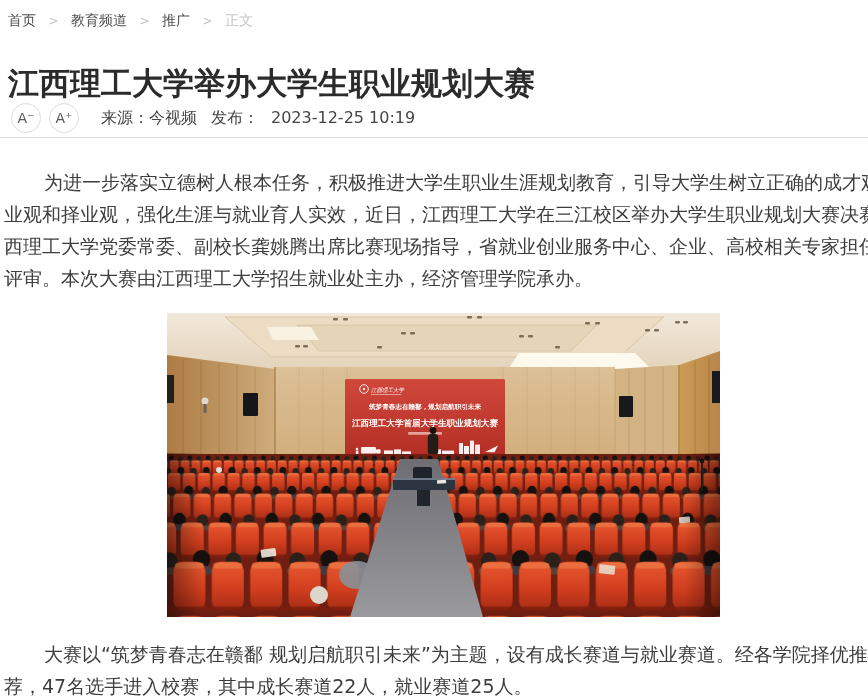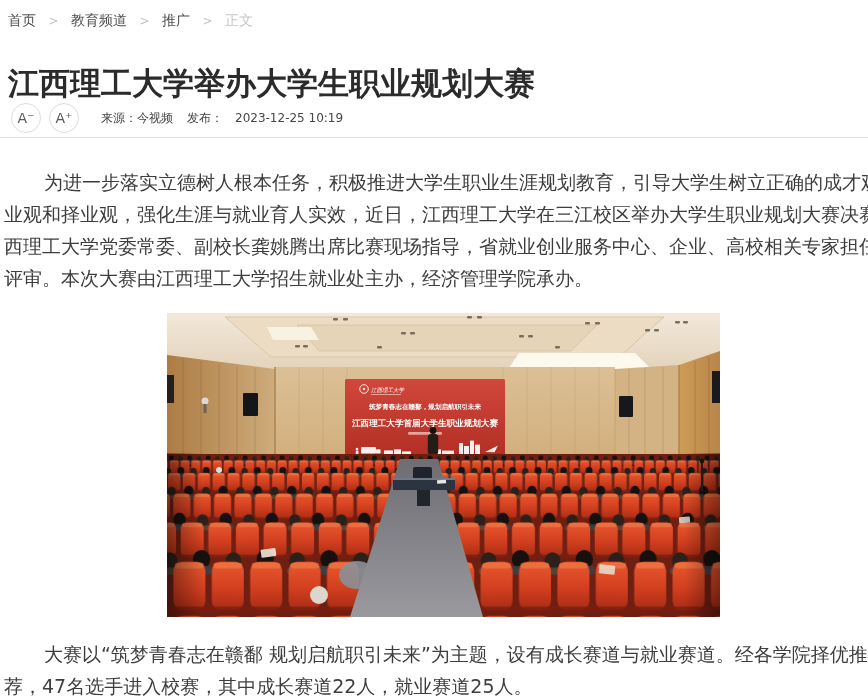--- a/index.html
+++ b/index.html
@@ -13,21 +13,21 @@
   .breadcrumb .current{color:#c6c6c6;}
 
   
   .article-title{position:absolute;top:42px;left:8px;font-size:31px;font-weight:700;color:#2b2b2b;white-space:nowrap;}
 
   
   .meta{position:absolute;top:102px;left:11px;height:32px;display:flex;align-items:center;}
   .font-btn{width:30px;height:30px;box-sizing:border-box;border:1px solid #dcdcdc;border-radius:50%;
     background:#fff;color:#5a5a5a;font-size:14px;display:flex;align-items:center;justify-content:center;
     margin-right:8px;padding:0;cursor:pointer;font-family:inherit;}
-  .meta-text{font-size:12px;color:#454545;margin-left:14px;white-space:nowrap;}
+  .meta-text{font-size:16px;color:#454545;margin-left:14px;white-space:nowrap;}
   .meta-text .lbl{color:#454545;}
   .meta-text .gap{display:inline-block;width:14px;}
   .meta-text .gap2{display:inline-block;width:12px;}
 
   .divider{position:absolute;top:137px;left:0;width:980px;height:1px;background:#dfdfdf;}
 
   
   .para{position:absolute;left:4px;width:990px;font-size:19px;color:#3d3d3d;}
   .para .line{height:32px;line-height:32px;white-space:nowrap;}
   .para .line.indent{text-indent:40px;}

